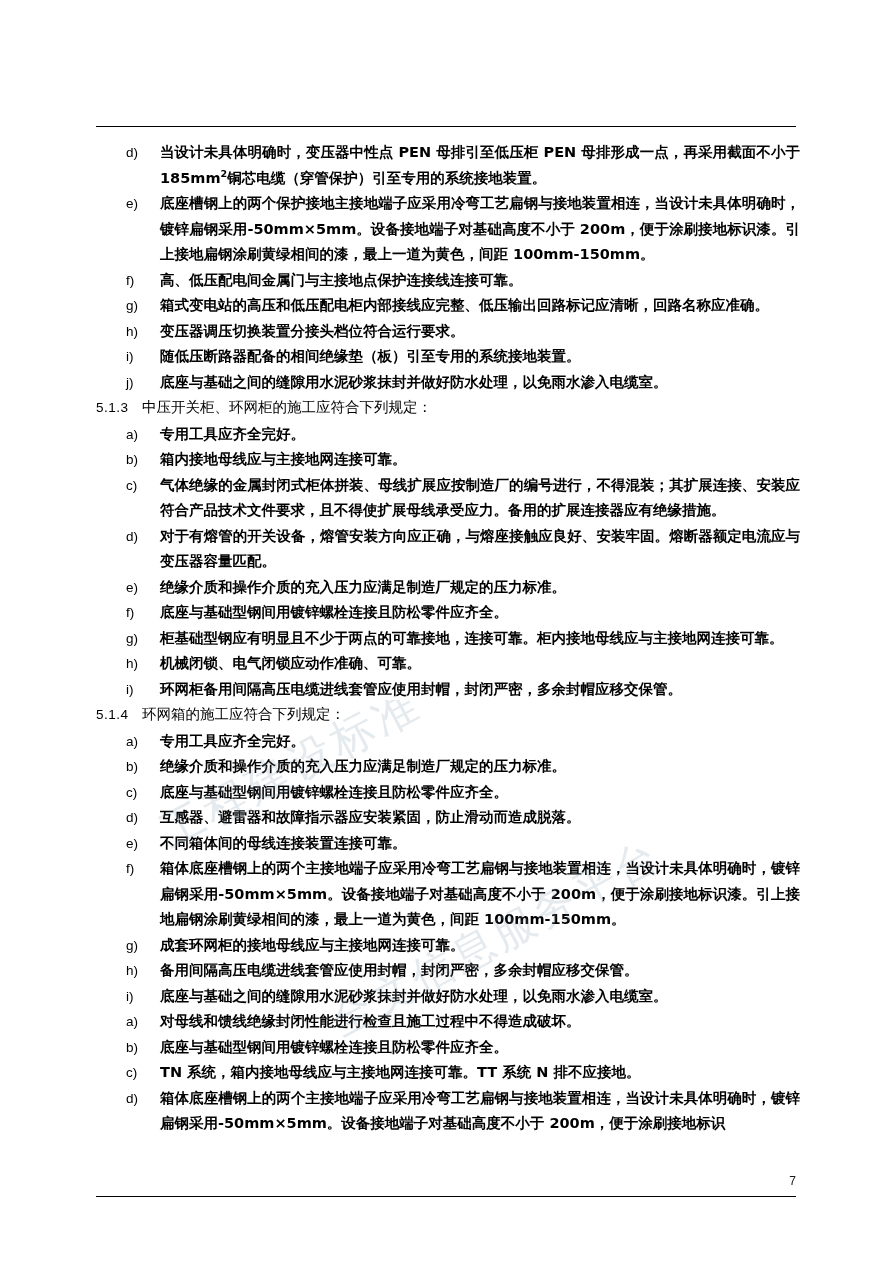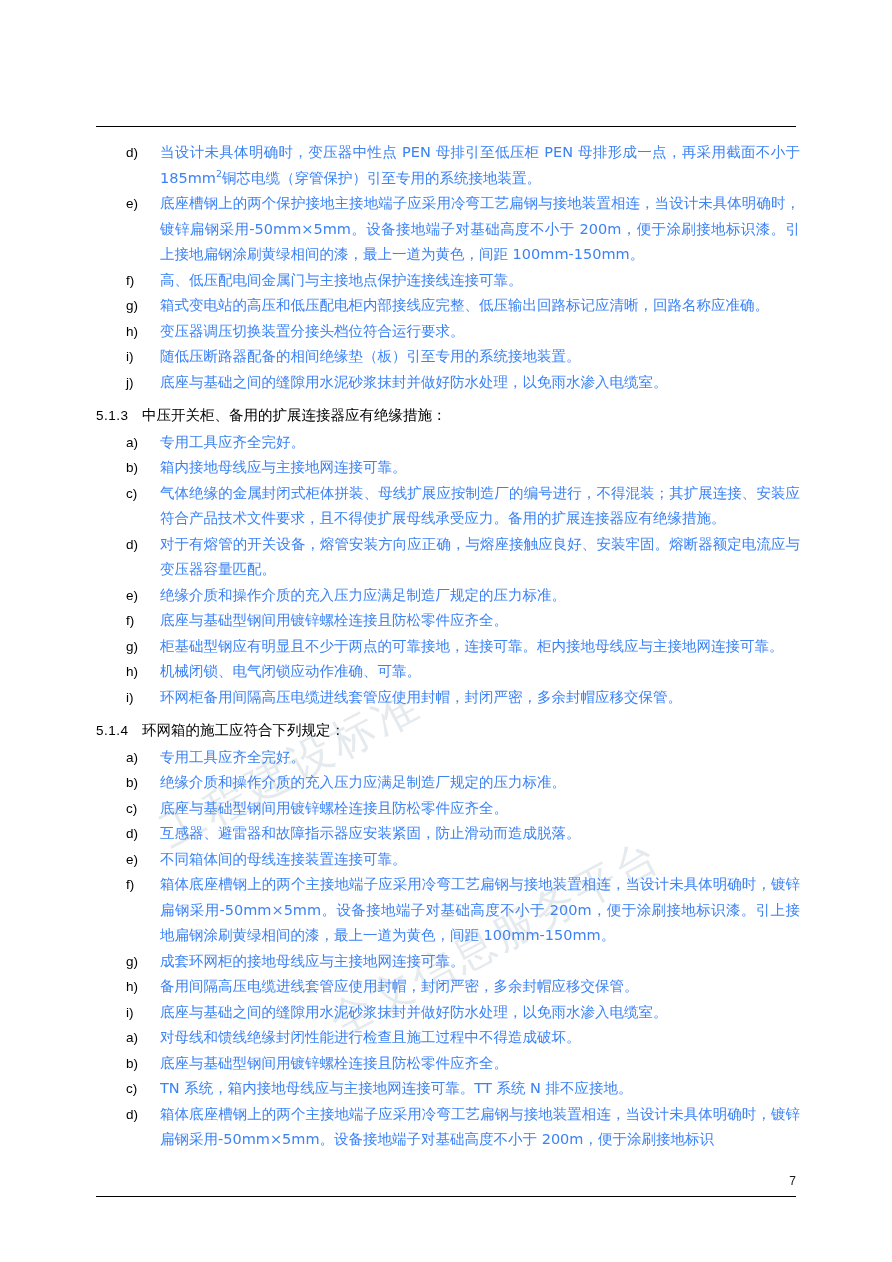--- a/index.html
+++ b/index.html
@@ -62,21 +62,21 @@
   
   .content {
     position: absolute;
     left: 96px;
     top: 140px;
     width: 706px;
   }
   .clause {
     display: flex;
     align-items: flex-start;
-    margin: 8px 0 1px 0;
+    margin: 0 0 1px 0;
   }
   .clause-num {
     flex: 0 0 auto;
     width: 46px;
     font-family: "Liberation Sans", sans-serif;
     font-size: 13.5px;
     line-height: 25.5px;
     color: #000;
     letter-spacing: 0.5px;
   }
@@ -99,24 +99,25 @@
     font-family: "Liberation Sans", sans-serif;
     font-size: 13.5px;
     line-height: 25.5px;
     color: #000;
     text-align: left;
   }
   .item-text {
     flex: 1 1 auto;
     font-size: 14.5px;
     line-height: 25.5px;
-    color: #3b82f6;
+    color: #000000;
     text-align: justify;
     text-justify: inter-ideograph;
     padding-right: 2px;
+    font-weight: bold;
   }
   sup {
     font-size: 9.5px;
     vertical-align: super;
     line-height: 0;
   }
 
   
   .watermark {
     position: absolute;
@@ -171,21 +172,21 @@
       <div class="item">
         <div class="item-label">i)</div>
         <div class="item-text">随低压断路器配备的相间绝缘垫（板）引至专用的系统接地装置。</div>
       </div>
       <div class="item">
         <div class="item-label">j)</div>
         <div class="item-text">底座与基础之间的缝隙用水泥砂浆抹封并做好防水处理，以免雨水渗入电缆室。</div>
       </div>
       <div class="clause">
         <div class="clause-num">5.1.3</div>
-        <div class="clause-text">中压开关柜、备用的扩展连接器应有绝缘措施：</div>
+        <div class="clause-text">中压开关柜、环网柜的施工应符合下列规定：</div>
       </div>
       <div class="item">
         <div class="item-label">a)</div>
         <div class="item-text">专用工具应齐全完好。</div>
       </div>
       <div class="item">
         <div class="item-label">b)</div>
         <div class="item-text">箱内接地母线应与主接地网连接可靠。</div>
       </div>
       <div class="item">

